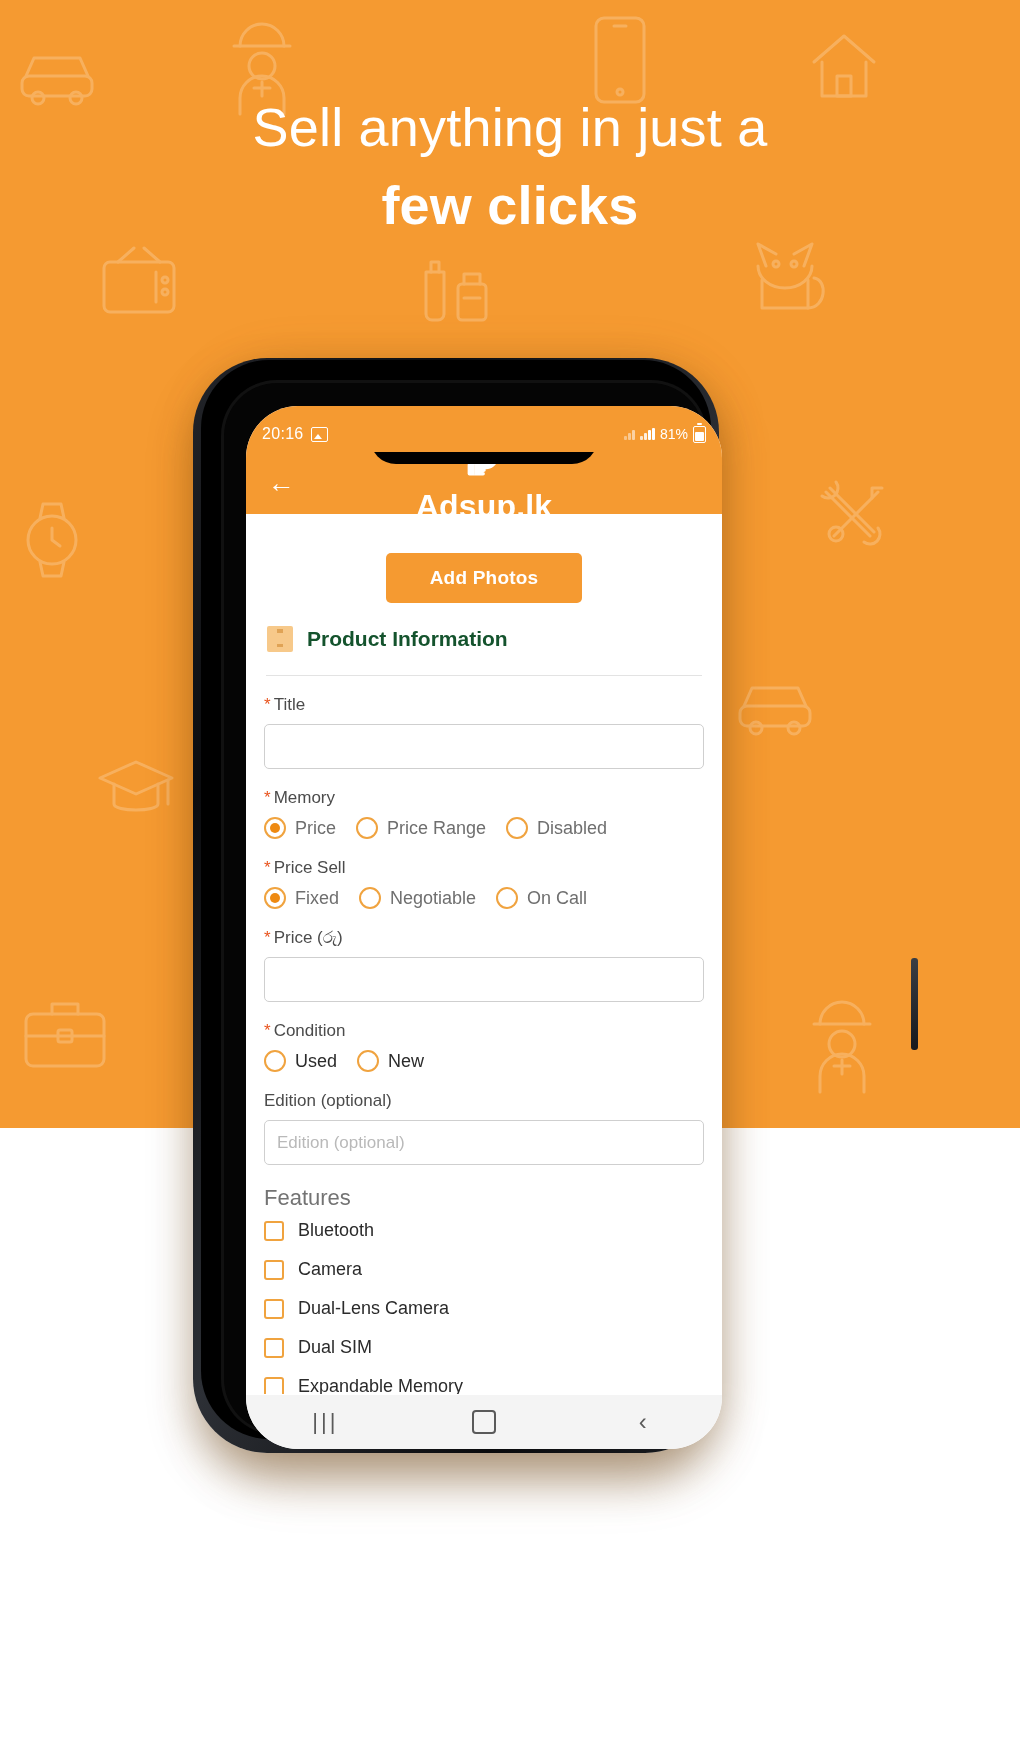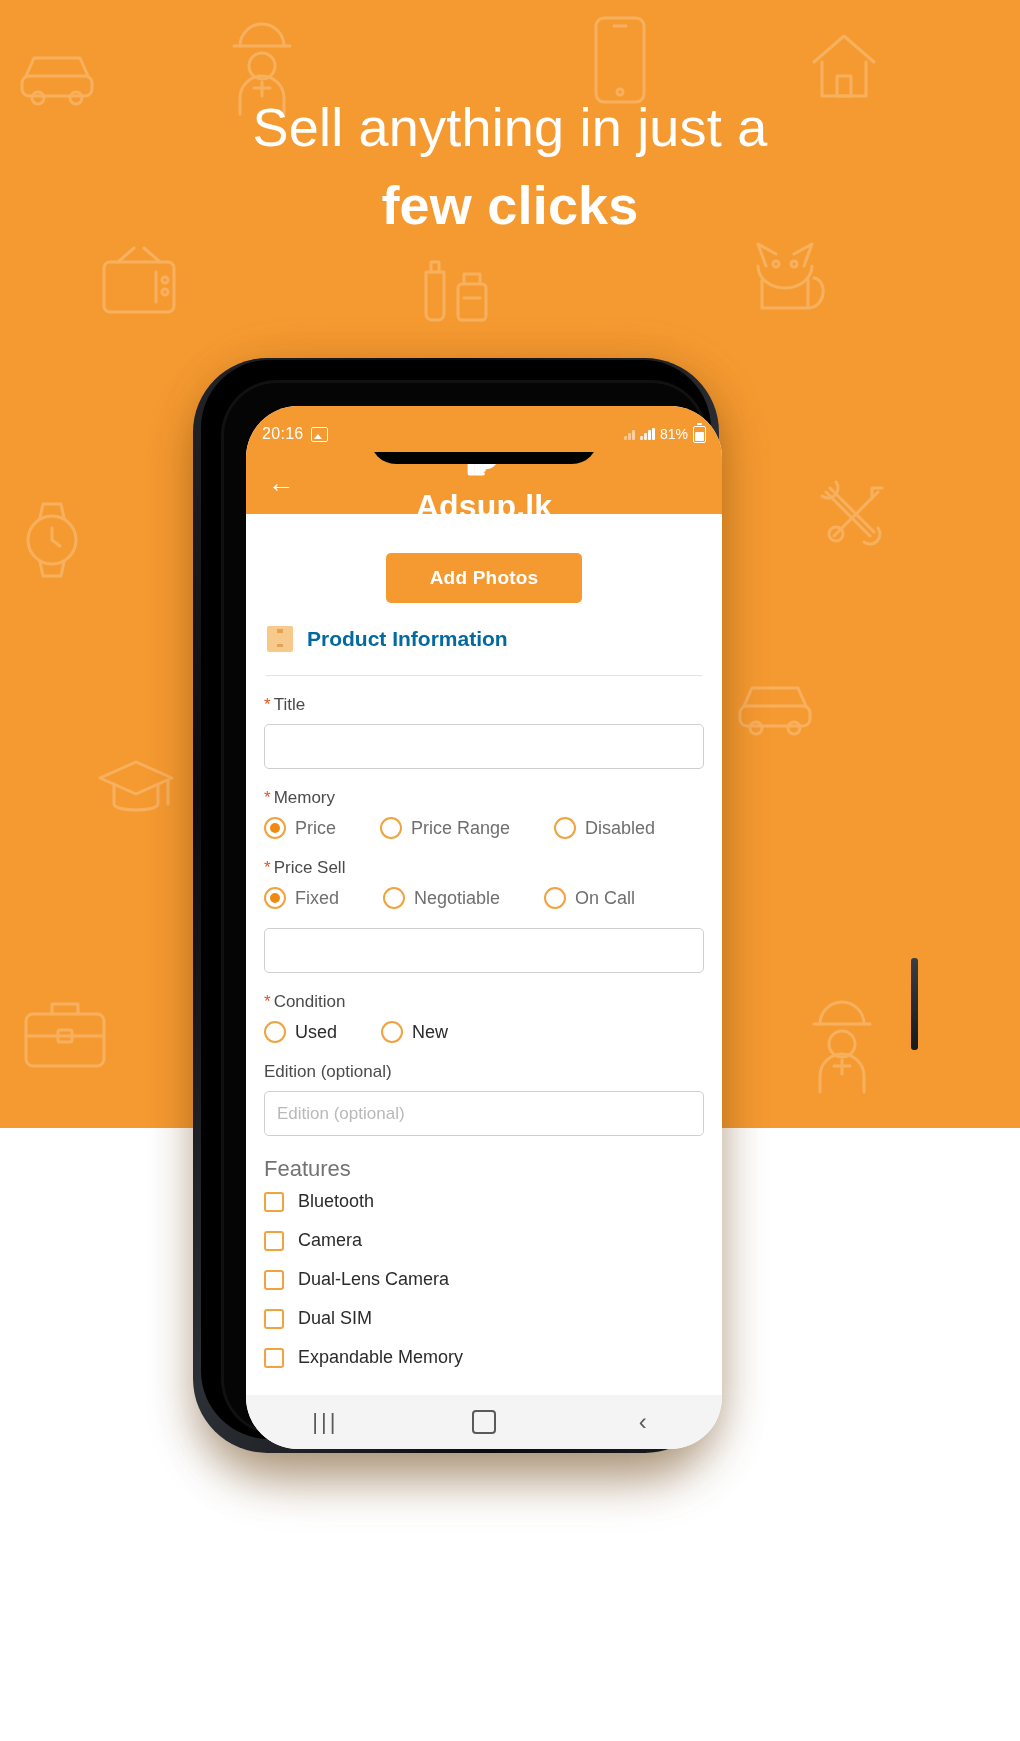--- a/index.html
+++ b/index.html
@@ -126,34 +126,34 @@
     padding:17px 18px;
   }
   .add-photos-wrap{display:flex;justify-content:center;padding:22px 0 8px;}
   .add-photos{
     background:#F59A31;color:#fff;border:none;border-radius:5px;
     font-family:"Liberation Sans", sans-serif;
     font-size:19px;font-weight:700;padding:14px 44px;letter-spacing:.2px;
   }
   .section-head{display:flex;align-items:center;gap:13px;padding:14px 2px 0;}
   .pkg-icon{width:28px;height:28px;flex:none;}
-  .section-title{font-size:21px;font-weight:700;color:#0369a1;}
+  .section-title{font-size:21px;font-weight:700;color:#14532d;}
   .divider{height:1px;background:#e3e3e3;margin:22px 2px 0;}
 
   .field{padding-top:19px;}
   .flabel{font-size:17px;color:#4b4b4b;margin-bottom:9px;display:block;}
   .req{color:#E8541E;margin-right:3px;}
   .input{
     width:100%;box-sizing:border-box;height:45px;border:1px solid #cfcfcf;border-radius:5px;
     background:#fff;font-size:17px;color:#333;padding:0 12px;
     font-family:"Liberation Sans", sans-serif;
   }
   .input::placeholder{color:#b9b9b9;}
 
-  .radio-row{display:flex;align-items:center;gap:28px;margin-top:0;}
+  .radio-row{display:flex;align-items:center;gap:4px;margin-top:0;}
   .radio-opt{display:flex;align-items:center;gap:9px;margin-right:16px;}
   .radio{
     width:22px;height:22px;border-radius:50%;border:2px solid #F0A33F;
     box-sizing:border-box;position:relative;flex:none;background:#fff;
   }
   .radio.on:after{
     content:"";position:absolute;left:4px;top:4px;width:10px;height:10px;border-radius:50%;
     background:#EE8A12;
   }
   .radio-label{font-size:18px;color:#6f6f6f;}
@@ -398,20 +398,23 @@
                 <span class="radio-label">Negotiable</span>
               </div>
               <div class="radio-opt">
                 <span class="radio"></span>
                 <span class="radio-label">On Call</span>
               </div>
             </div>
           </div>
 
           <div class="field">
+            <label class="flabel">
+              <span class="req">*</span><span>Price (රු)</span>
+            </label>
             <input class="input" type="text" placeholder="" style="">
           </div>
 
           <div class="field">
             <label class="flabel">
               <span class="req">*</span><span>Condition</span>
             </label>
             <div class="radio-row">
               <div class="radio-opt">
                 <span class="radio"></span>

